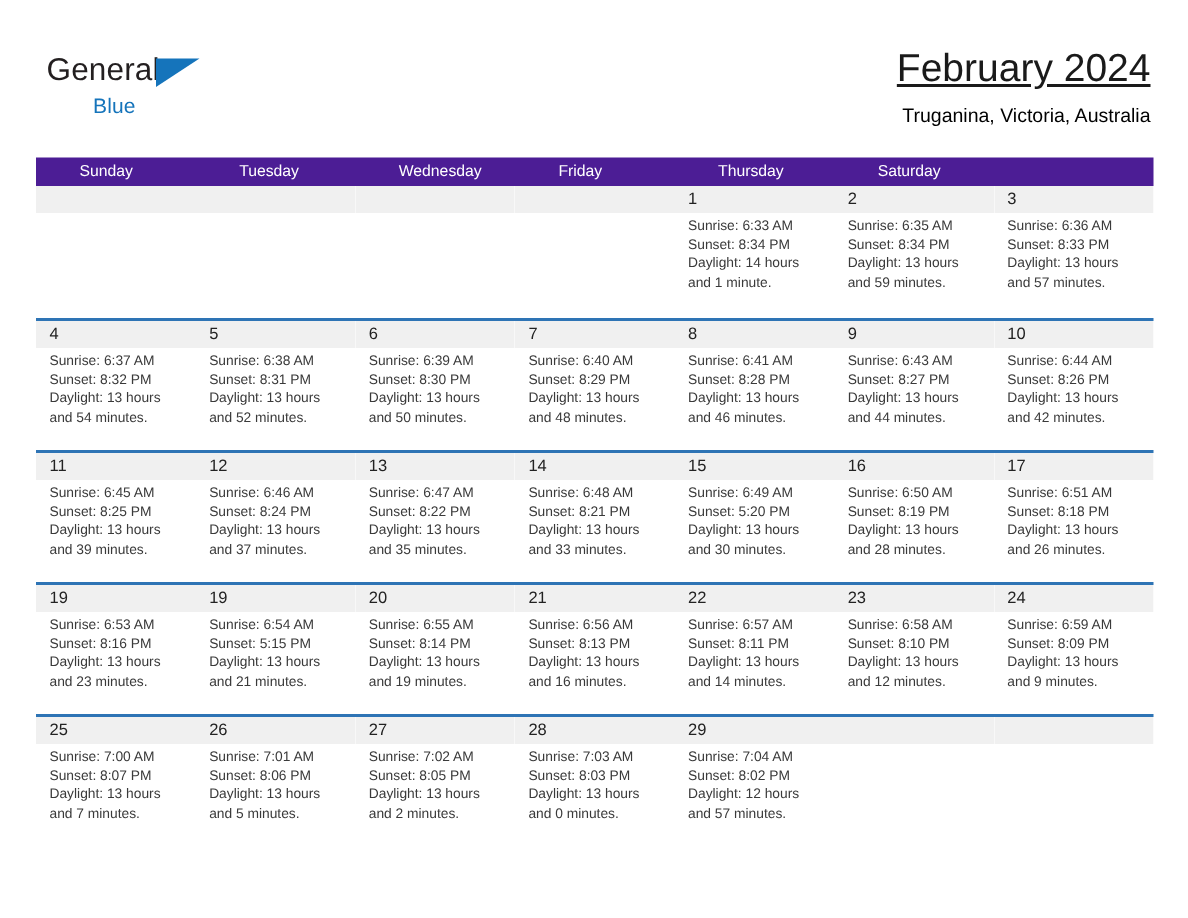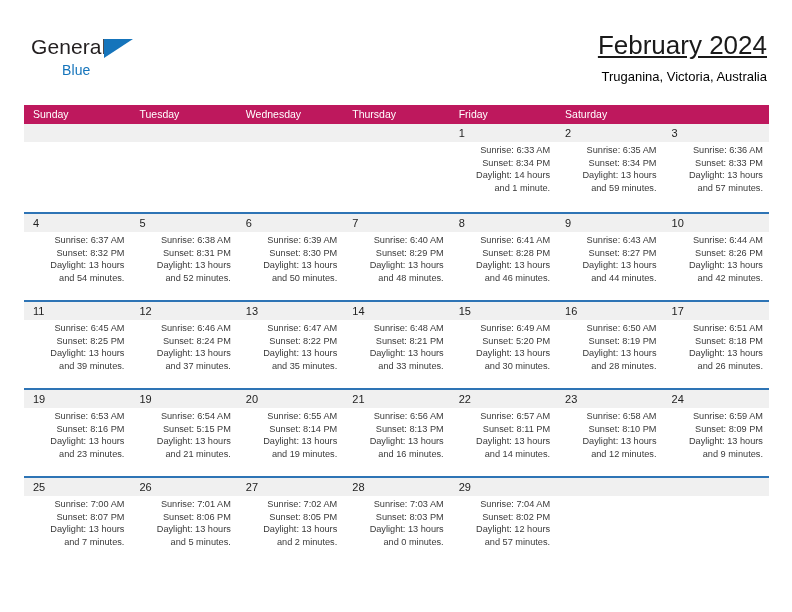--- a/index.html
+++ b/index.html
@@ -86,22 +86,23 @@
 
   
   .calendar {
     position: absolute;
     left: 24px;
     top: 105px;
     width: 745px;
   }
   .dow-row {
     display: flex;
-    background: #be185d;
+    background: #4c1d95;
     height: 19px;
+    padding-left: 20px;
   }
   .dow {
     flex: 0 0 106.43px;
     width: 106.43px;
     box-sizing: border-box;
     color: #ffffff;
     font-size: 10.5px;
     line-height: 19px;
     padding-left: 9px;
     white-space: nowrap;
@@ -133,21 +134,20 @@
     box-sizing: border-box;
   }
   .cell.empty .daynum-band {
     background: #f0f0f0;
   }
   .cell-body {
     padding: 2px 6px 0 9px;
     font-size: 9.2px;
     line-height: 12.6px;
     color: #3a3a3a;
-    text-align: right;
   }
   .cell-body div {
     white-space: nowrap;
   }
 </style>
 </head>
 <body>
 
 <div class="page">
 
@@ -164,22 +164,22 @@
       <div class="cal-sub">Truganina, Victoria, Australia</div>
     </div>
 
   </div>
 
   <div class="calendar">
     <div class="dow-row" id="dow-row">
         <div class="dow">Sunday</div>
         <div class="dow">Tuesday</div>
         <div class="dow">Wednesday</div>
+        <div class="dow">Friday</div>
         <div class="dow">Thursday</div>
-        <div class="dow">Friday</div>
         <div class="dow">Saturday</div>
       </div>
     <div id="weeks-container">
         <div class="week">
           <div class="cell empty">
             <div class="daynum-band"></div>
             <div class="cell-body"></div>
           </div>
           <div class="cell empty">
             <div class="daynum-band"></div>

